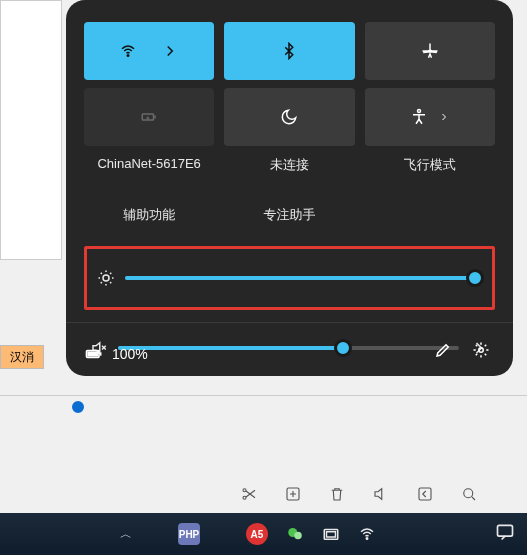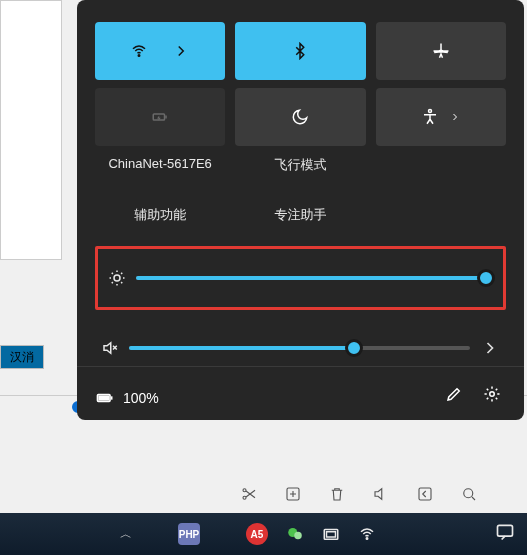--- a/index.html
+++ b/index.html
@@ -8,36 +8,36 @@
     background: #f0f0f0;
     font-family: "Segoe UI", "Microsoft YaHei", sans-serif;
     position: relative; overflow: hidden;
   }
   .bg-window {
     position: absolute; left: 0; top: 0; width: 62px; height: 260px;
     background: #fff; border: 1px solid #ccc;
   }
   .bg-cancel {
     position: absolute; left: 0; top: 345px; width: 44px; height: 24px;
-    background: #0369a1; border: 1px solid #bbb; font-size: 12px;
+    background: #fdba74; border: 1px solid #bbb; font-size: 12px;
     display: flex; align-items: center; justify-content: center;
   }
   .bg-line {
     position: absolute; left: 0; top: 395px; width: 527px; height: 1px;
     background: #ccc;
   }
   .bg-radio {
     position: absolute; left: 72px; top: 401px; width: 12px; height: 12px;
     border-radius: 50%; border: 2px solid #0b6dd1; background:#0b6dd1;
   }
   .panel {
-    position: absolute; left: 77px; top: 0;
-    width: 447px; height: 420px;
+    position: absolute; left: 66px; top: 0;
+    width: 447px; height: 376px;
     background: #262626;
-    border-radius: 8px;
+    border-radius: 19px;
     color: #fff;
     padding: 22px 18px 0 18px;
   }
   .tiles { display: grid; grid-template-columns: repeat(3,1fr); gap: 8px 10px; }
   .tile {
     height: 58px; border-radius: 4px;
     display: flex; align-items: center; justify-content: center; gap: 24px;
     background: #3b3b3b; color: #fff;
   }
   .tile.active { background: #3fc0f0; color: #111; }
@@ -147,20 +147,21 @@
           <path d="M4 9h16M12 9v6m0 0l-4 6m4-6l4 6"></path>
         </svg>
       <svg viewBox="0 0 24 24" fill="none" stroke="currentColor" stroke-width="2" style="width:12px;height:12px;margin-left:-14px">
           <path d="M9 6l6 6-6 6"></path>
         </svg>
     </div>
   </div>
 
   <div class="labels">
     <div class="tile-label">ChinaNet-5617E6</div>
+    <div class="tile-label">未连接</div>
     <div class="tile-label">飞行模式</div>
   </div>
 
   <div class="tiles" style="visibility:hidden;height:0;margin:0"></div>
 
   <div class="labels">
     <div class="tile-label">辅助功能</div>
     <div class="tile-label">专注助手</div>
   </div>
 

